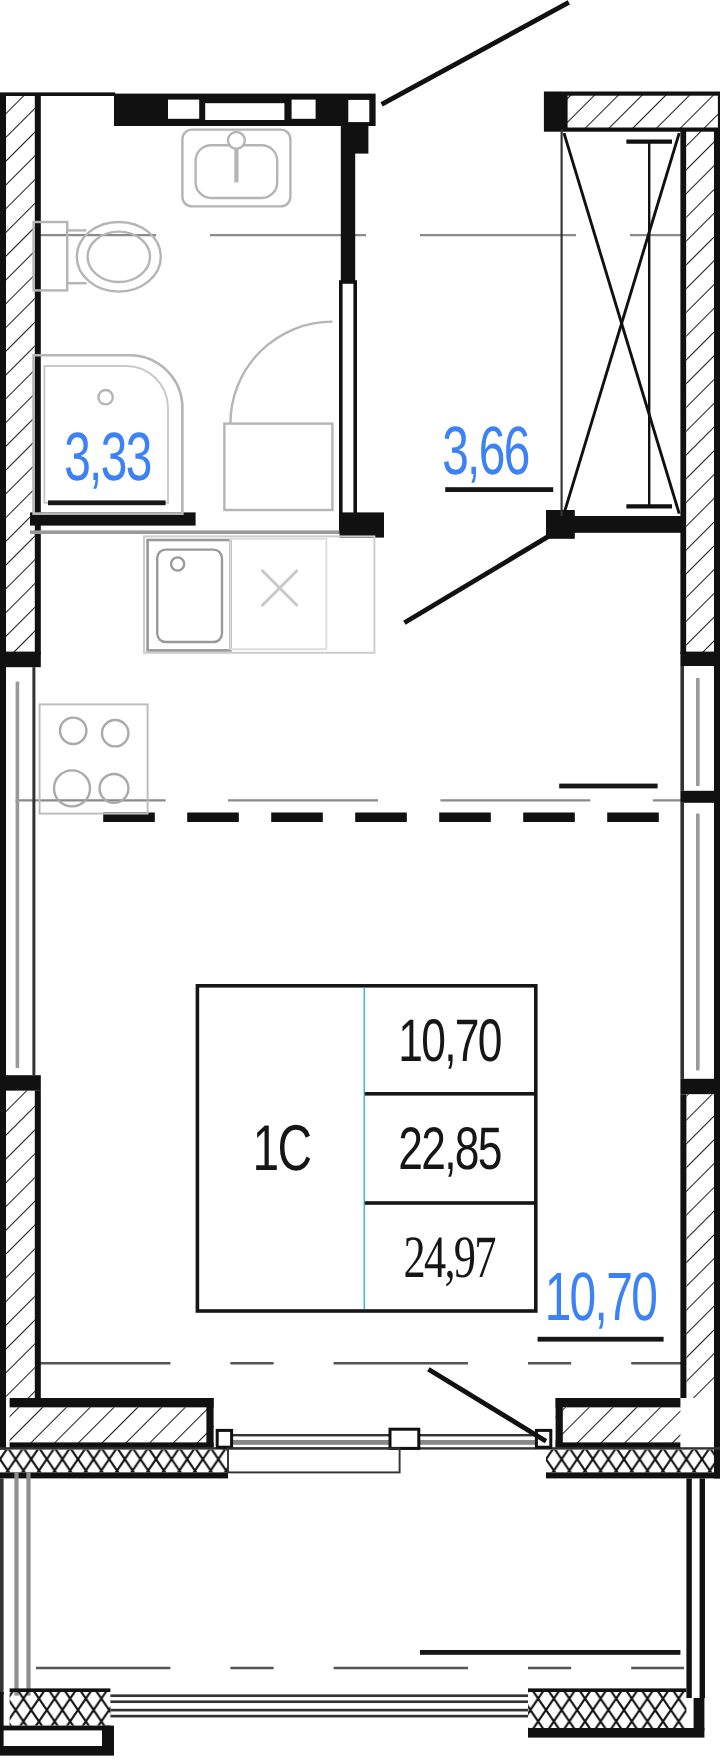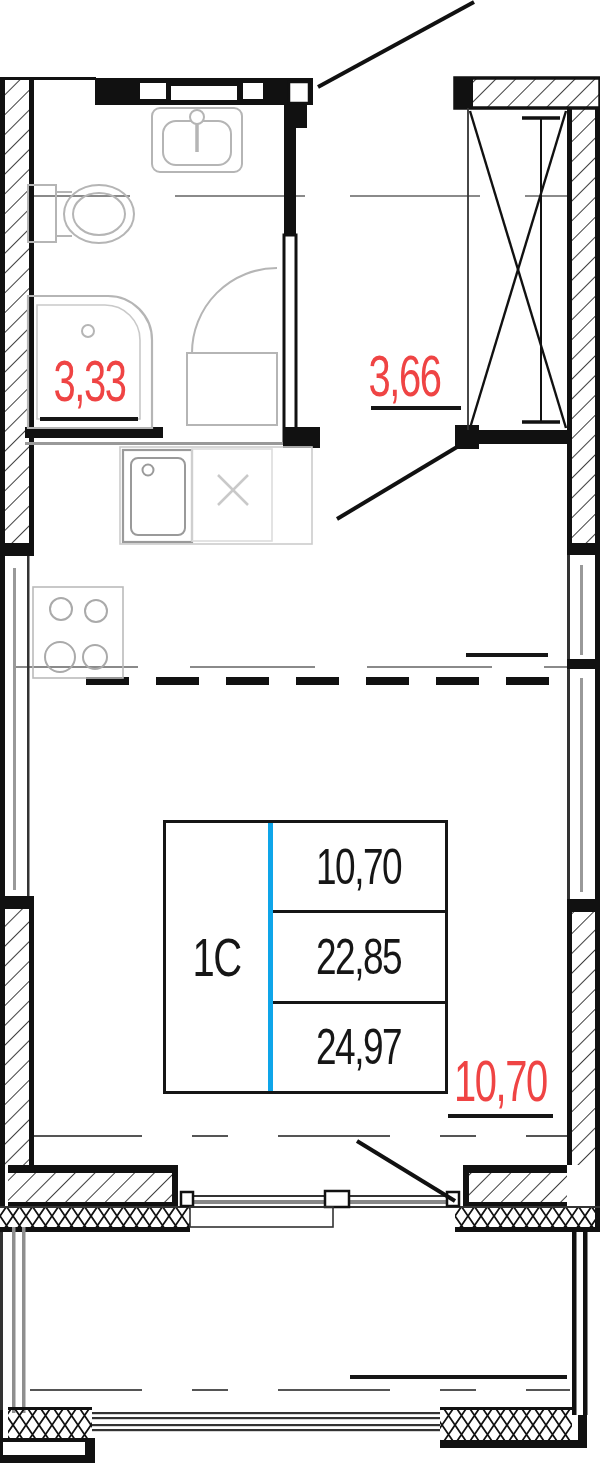--- a/index.html
+++ b/index.html
@@ -1,31 +1,31 @@
 <!DOCTYPE html>
 <html><head>
 <meta charset="utf-8">
 <style>
   html,body{margin:0;padding:0;background:#ffffff;}
   #stage{position:relative;width:600px;height:1468px;background:#ffffff;overflow:hidden;
          font-family:"Liberation Sans", sans-serif;}
   #plan-svg{position:absolute;left:0;top:0;}
   .lbl{position:absolute;display:flex;justify-content:center;align-items:flex-end;
-       color:#ef4444;white-space:nowrap;pointer-events:none;}
+       color:#3b82f6;white-space:nowrap;pointer-events:none;}
   .lbl span{display:inline-block;font-size:57px;font-weight:400;letter-spacing:-2px;
             transform:scaleX(.70);transform-origin:center bottom;line-height:1;}
   .rule{position:absolute;background:#161616;height:3.5px;}
   .info-table{position:absolute;left:163px;top:820px;width:285px;height:274px;
               border:3px solid #161616;display:flex;background:#ffffff;box-sizing:border-box;}
-  .it-left{width:107px;border-right:5px solid #0ea5e9;display:flex;align-items:center;
+  .it-left{width:138px;border-right:1px solid #0ea5e9;display:flex;align-items:center;
            justify-content:center;box-sizing:border-box;}
   .it-right{flex:1;display:flex;flex-direction:column;}
   .it-row{flex:1;display:flex;align-items:center;justify-content:center;
           border-bottom:3px solid #161616;box-sizing:border-box;}
-  .it-row:last-child{border-bottom:none;}
+  .it-row:last-child{border-bottom:none;font-family:Liberation Serif, serif;}
   .info-table span{display:inline-block;font-size:50px;color:#161616;letter-spacing:-2px;
           transform:scaleX(.74);transform-origin:center center;line-height:1;}
   .it-left span{font-size:54px;}
 </style>
 </head>
 <body>
 
 <div id="stage">
 
 <svg id="plan-svg" width="600" height="1468" viewBox="0 0 600 1468" xmlns="http://www.w3.org/2000/svg">

